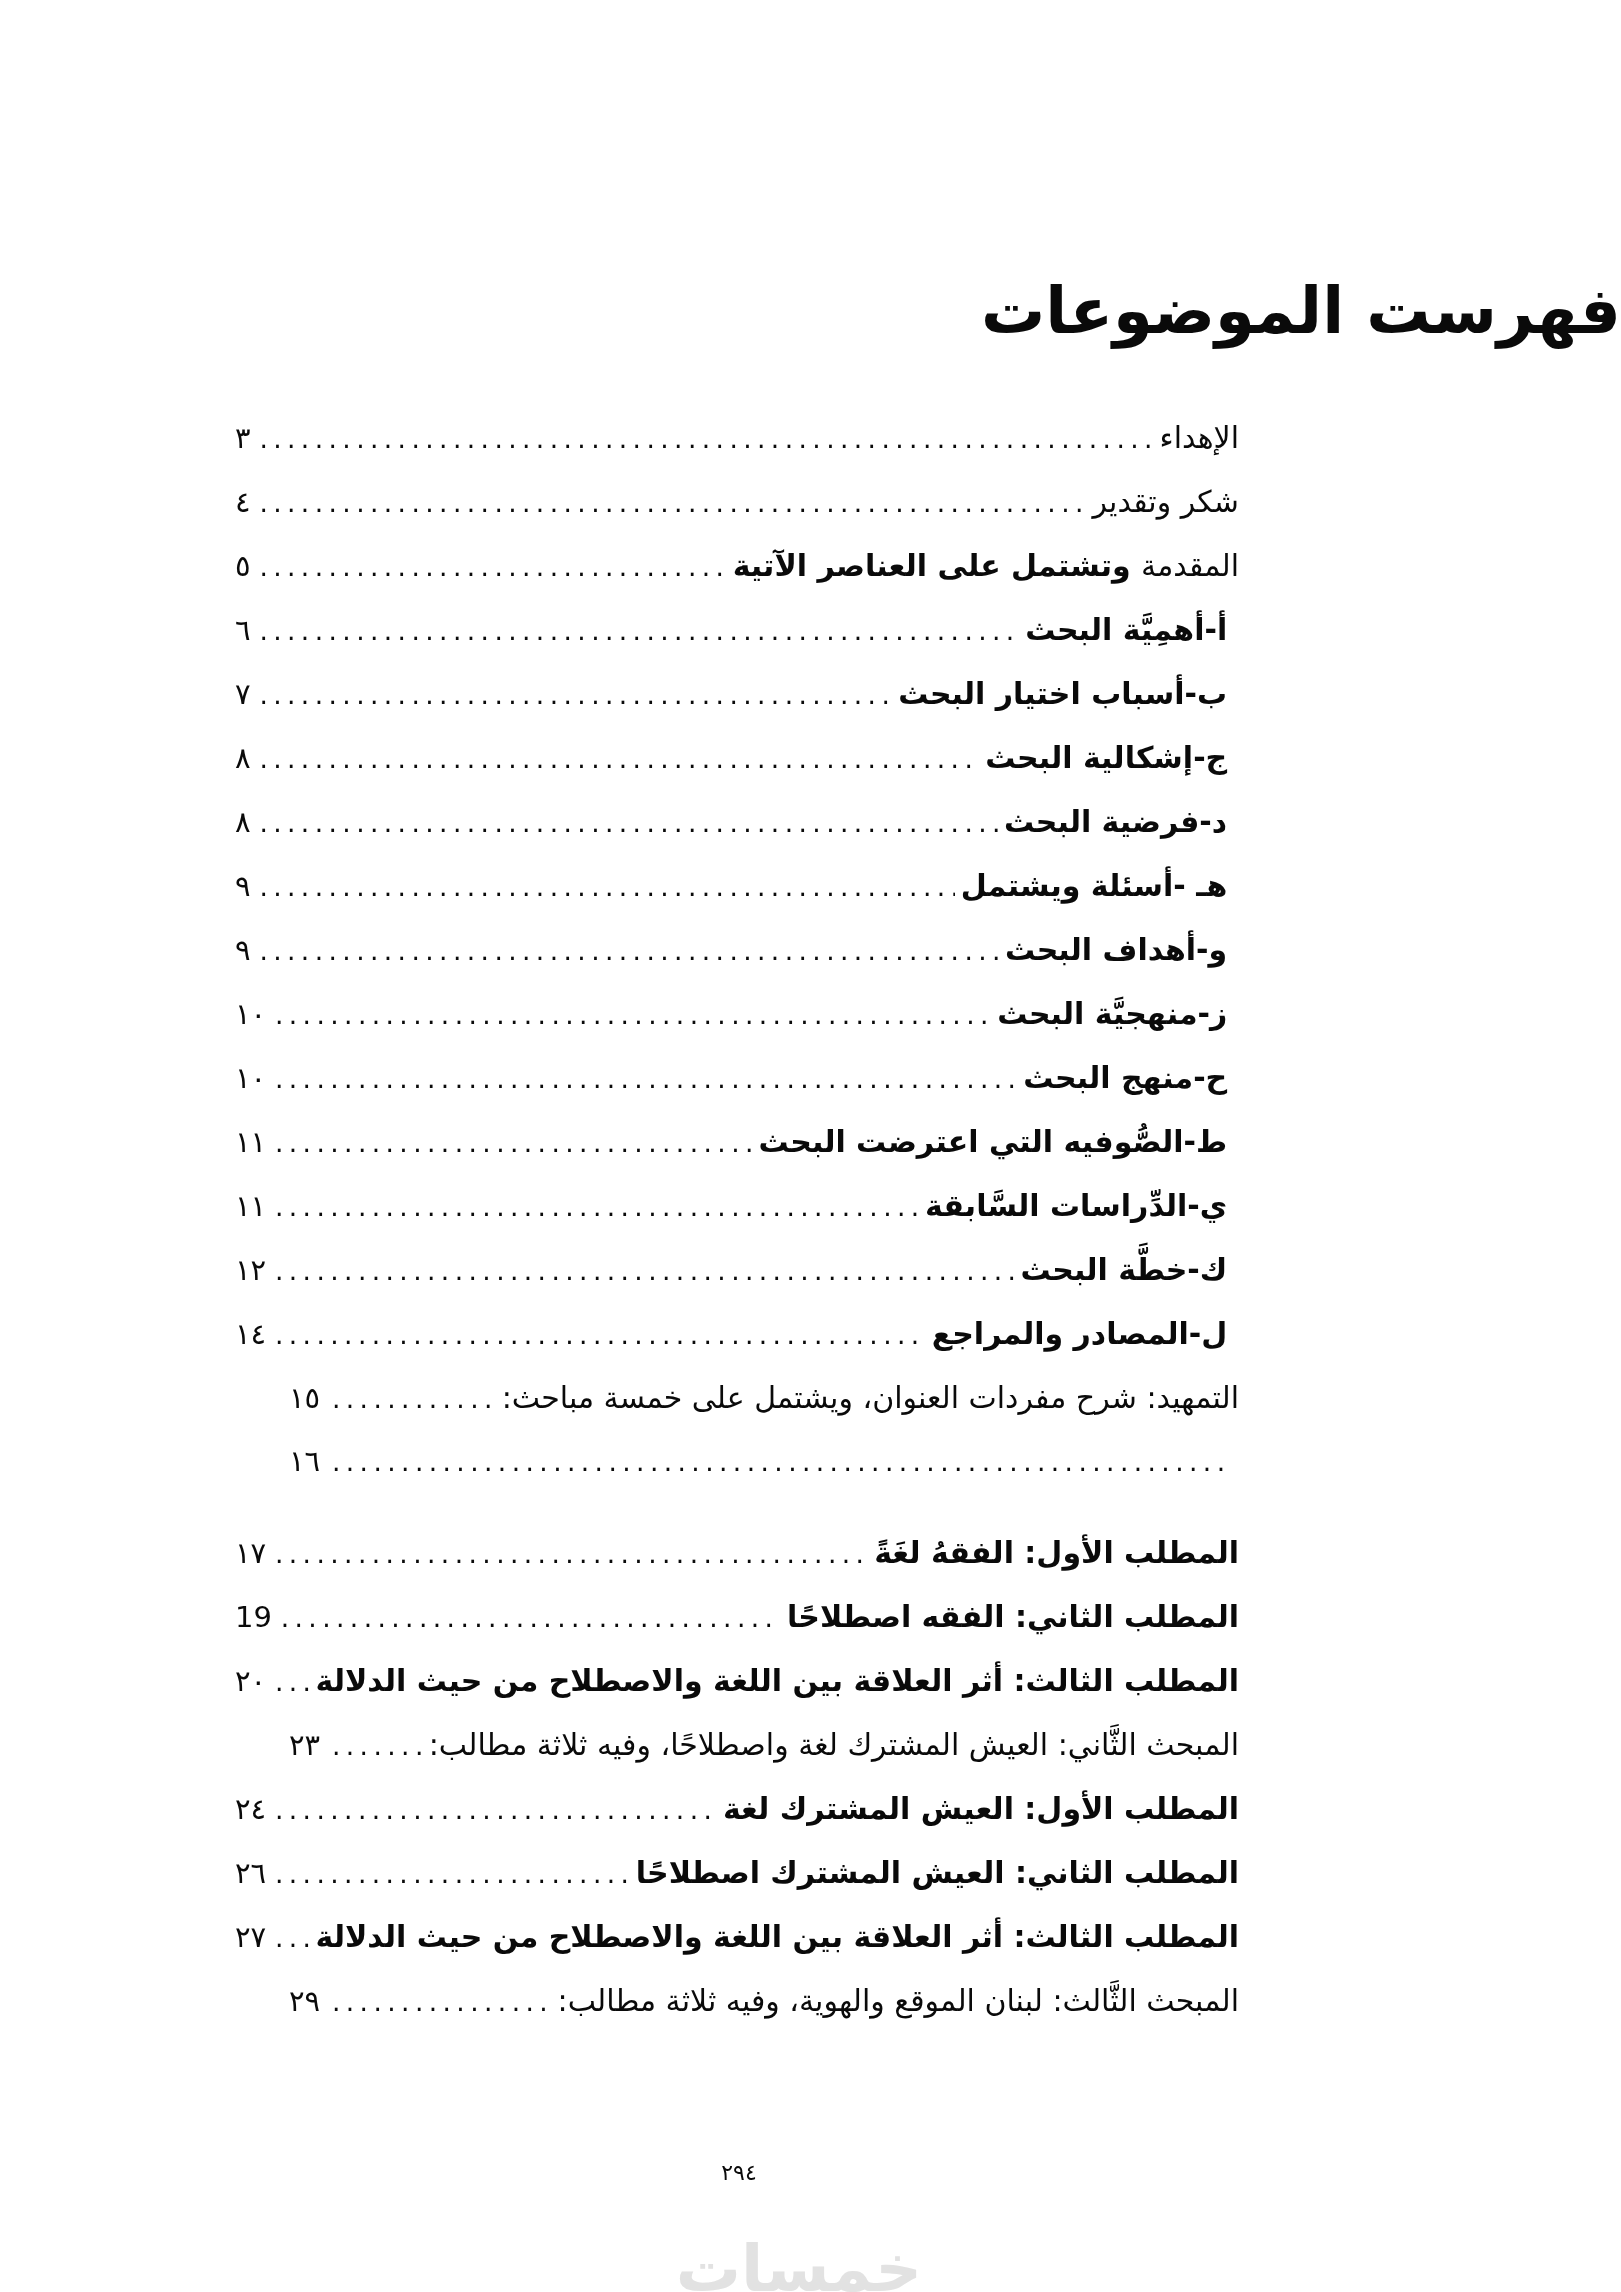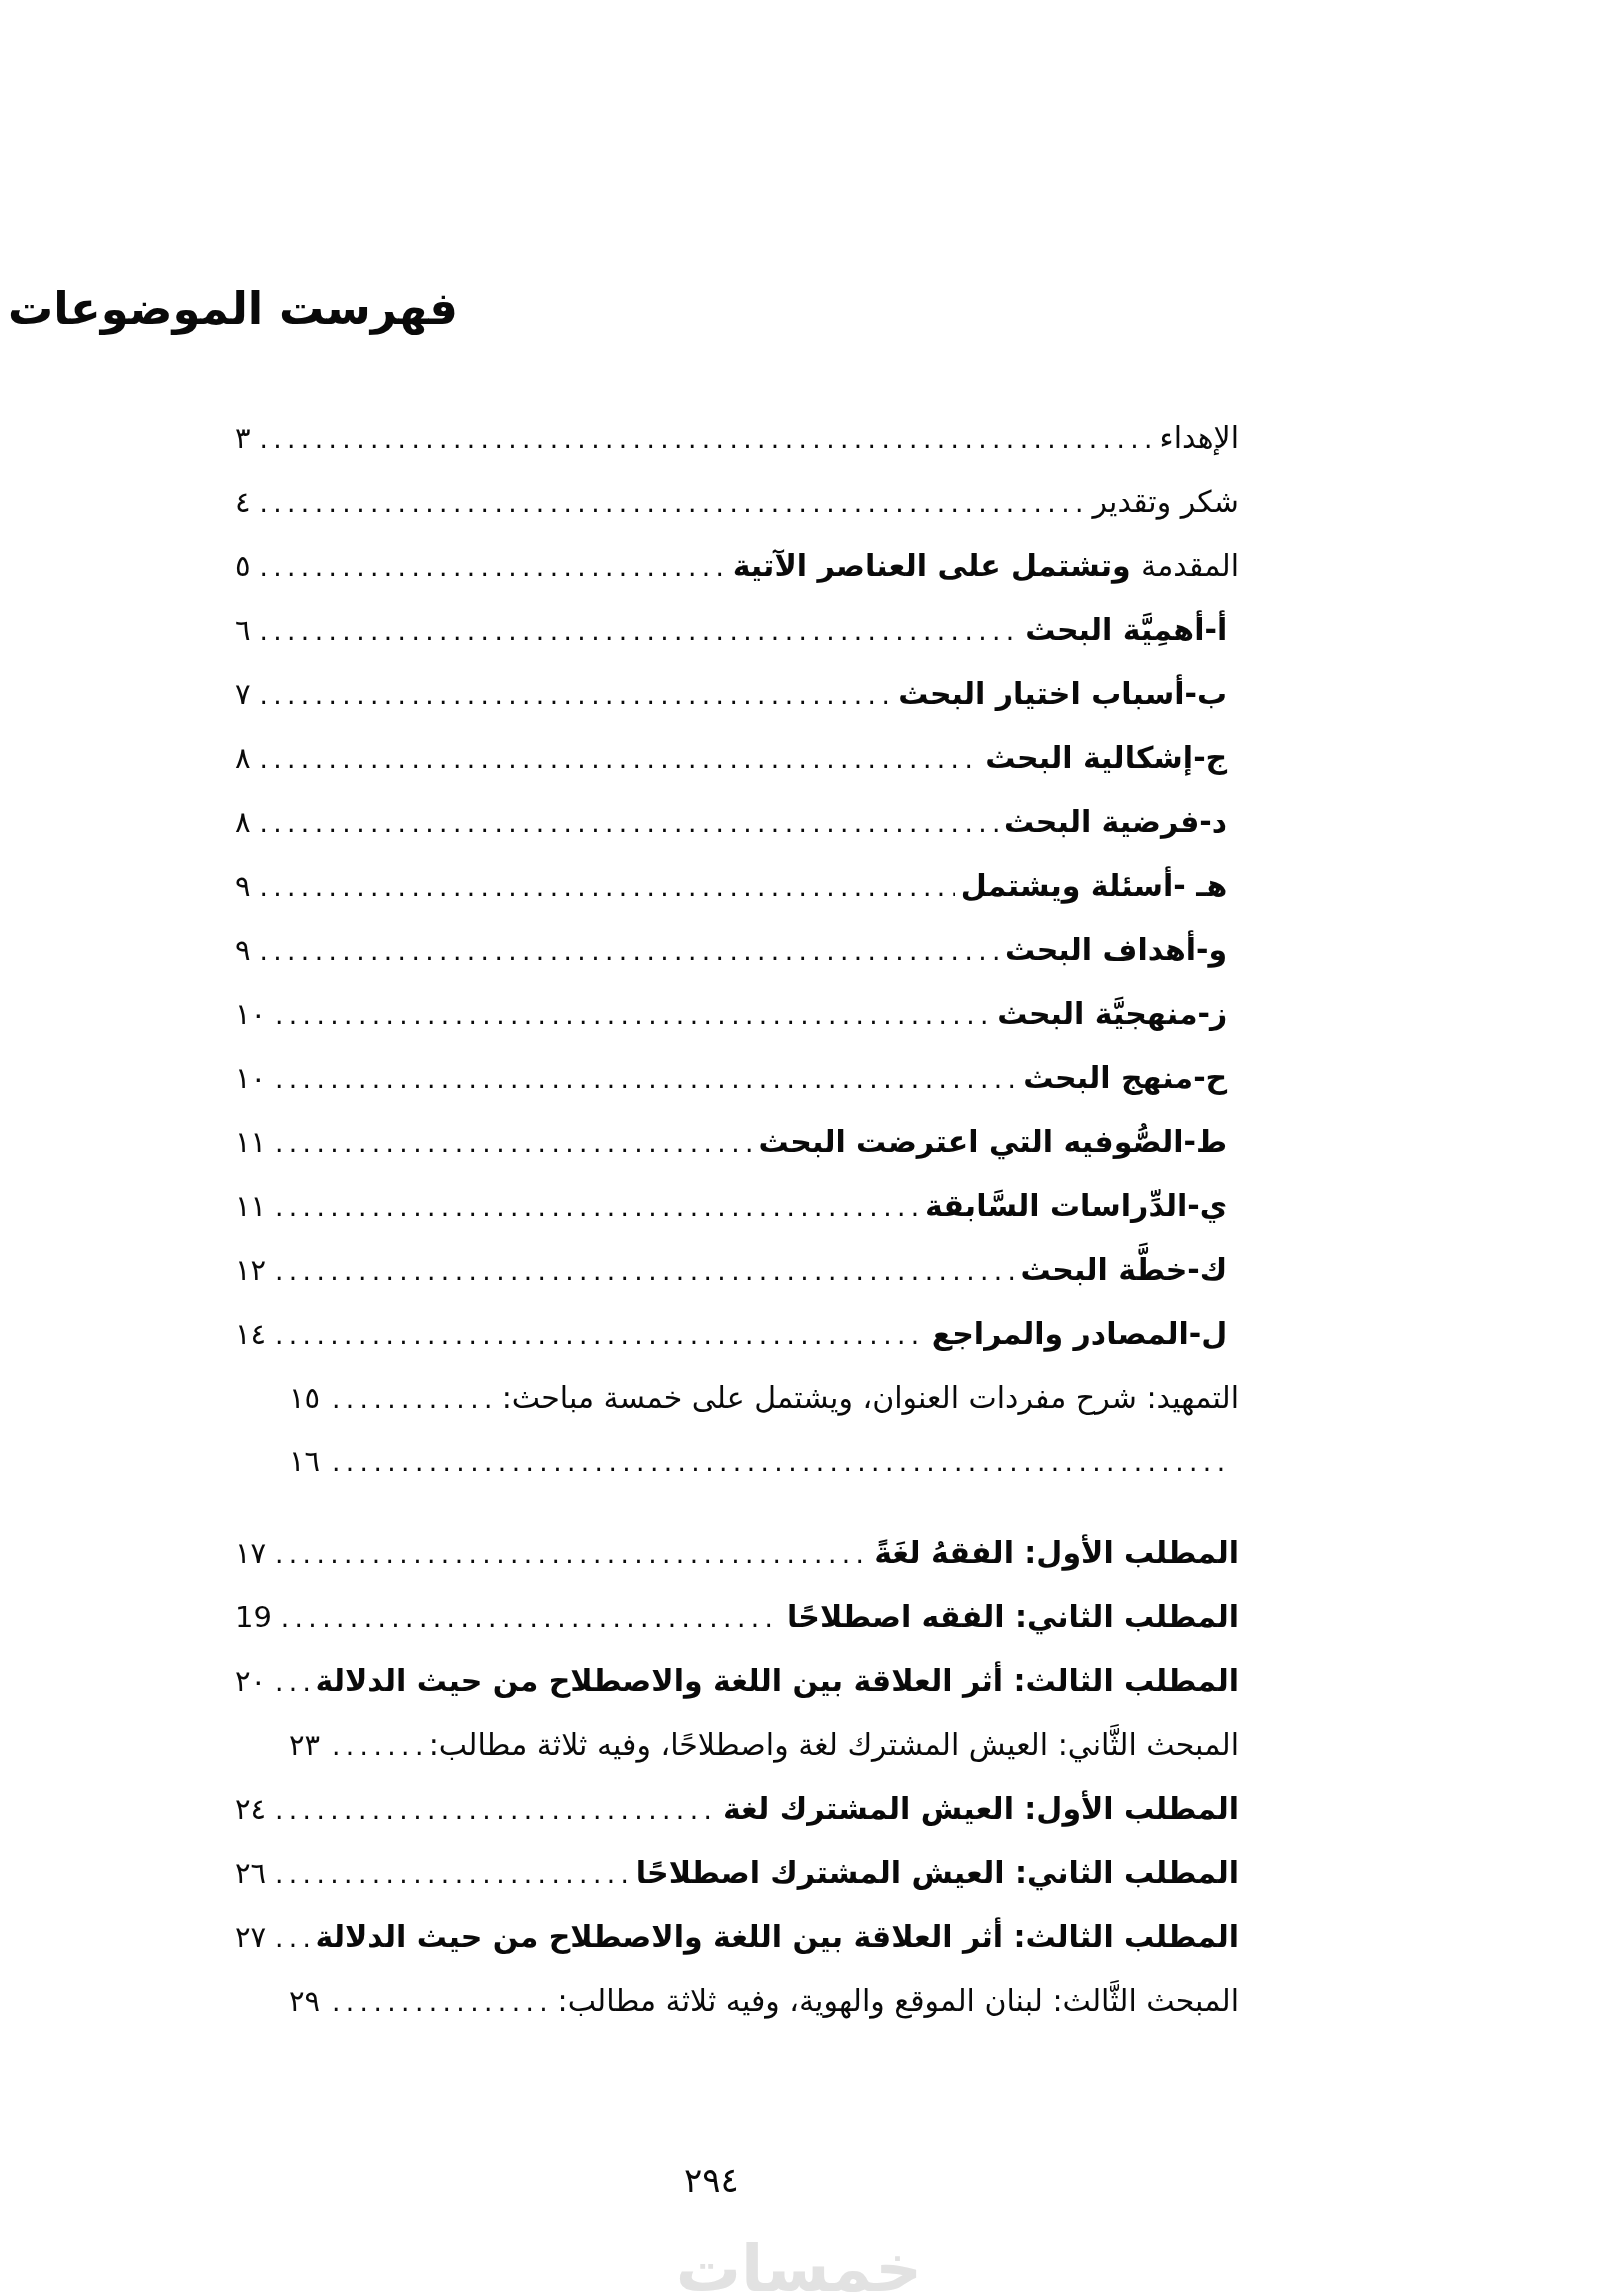--- a/index.html
+++ b/index.html
@@ -10,23 +10,23 @@
     font-family: "DejaVu Sans", sans-serif;
     position: relative;
     overflow: hidden;
     direction: rtl;
   }
   .sheet { position: absolute; inset: 0; background: #fff; }
 
   .title {
     position: absolute;
     top: 276px; left: 0; right: 0;
-    margin: 8px;
-    text-align: left;
-    font-size: 45px;
+    margin: 0;
+    text-align: right;
+    font-size: 64px;
     font-weight: 700;
     line-height: 1.1;
   }
 
   .toc {
     position: absolute;
     top: 418px;
     right: 382px;   
     left: 235px;    
   }
@@ -70,22 +70,22 @@
   .row.chapter .pg { margin-right: 3px; }
 
   
   .row.gap { margin-top: 27.4px; }
 
   .footer-num {
     position: absolute;
     top: 2160px;
     left: 684px;
     width: 110px;
-    text-align: left;
-    font-size: 34px;
+    text-align: center;
+    font-size: 22px;
   }
 
   .watermark {
     position: absolute;
     top: 2233px;
     left: 702px;
     width: 220px;
     text-align: center;
     font-size: 65px;
     font-weight: 700;

